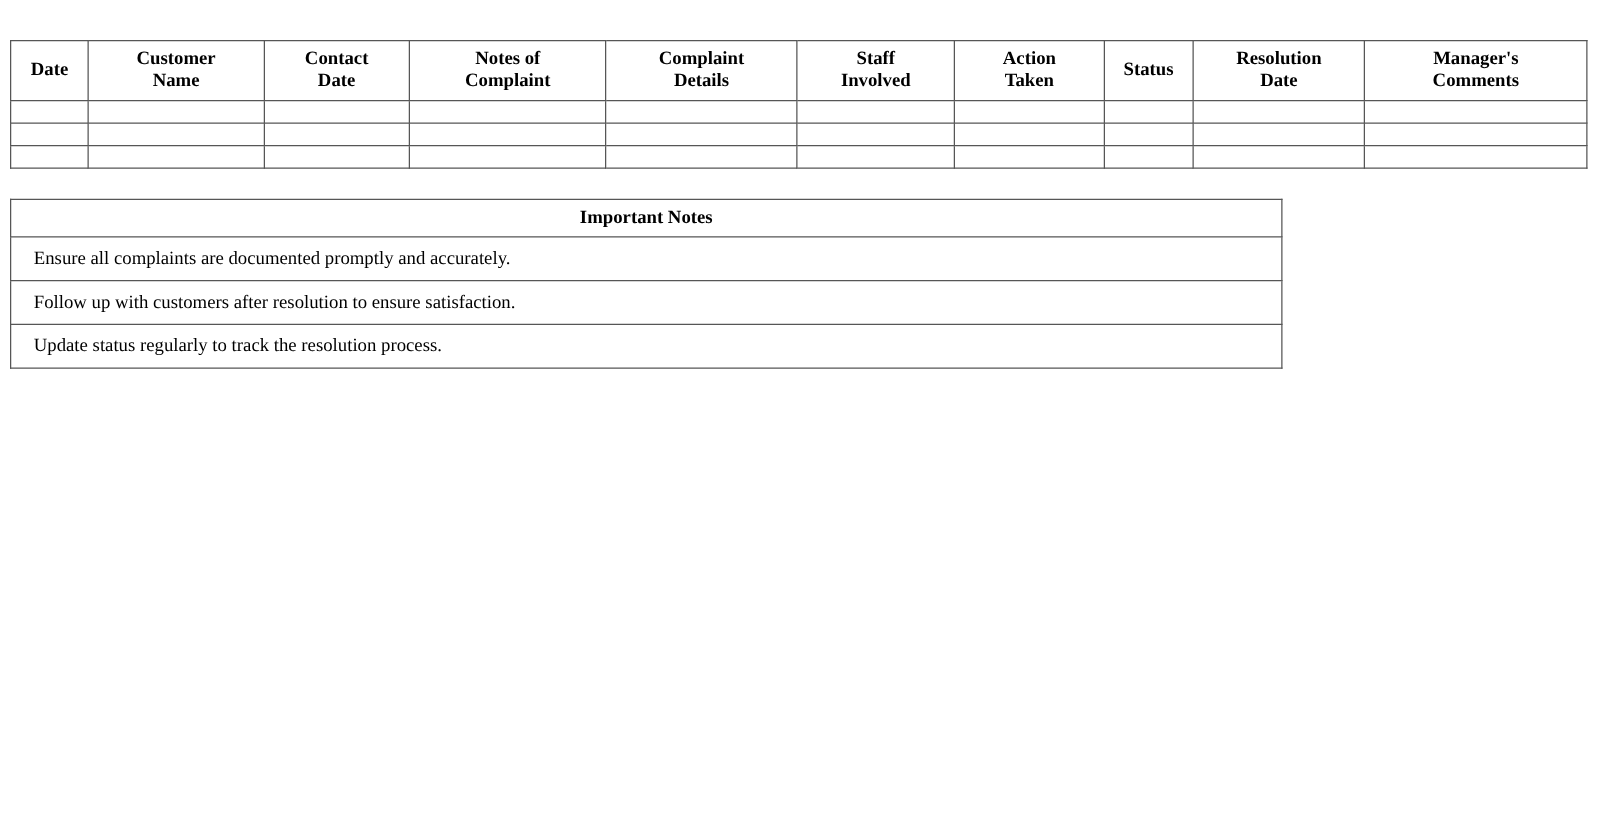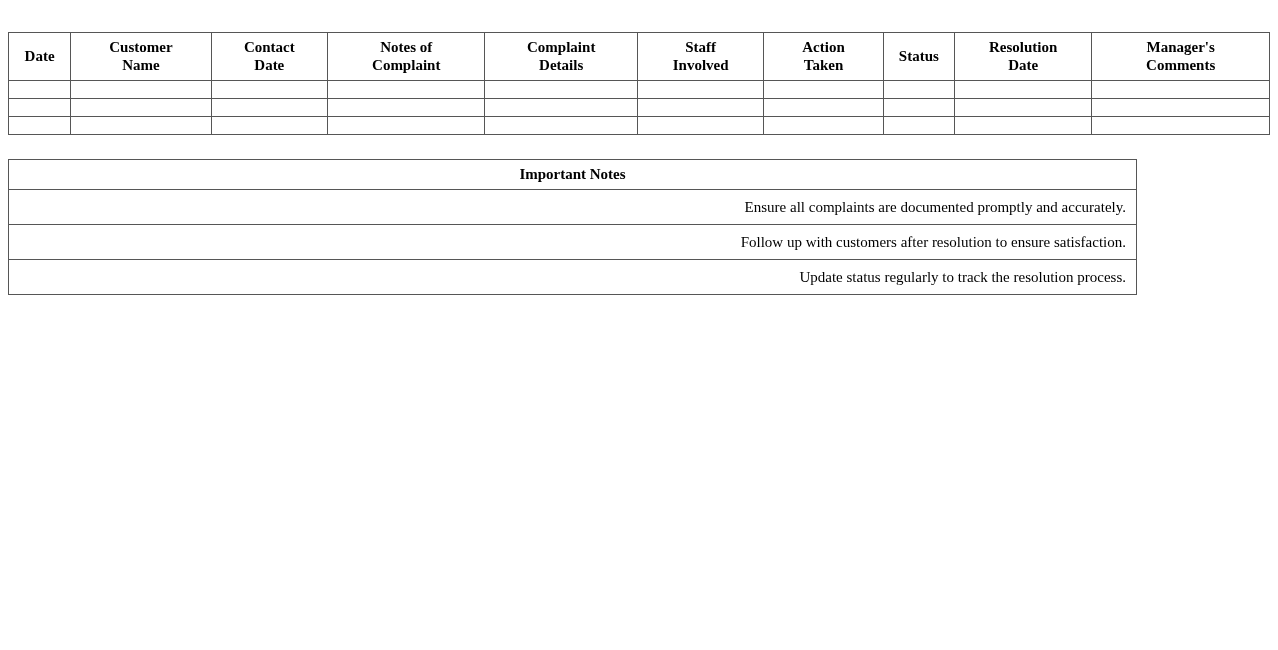--- a/index.html
+++ b/index.html
@@ -38,35 +38,35 @@
     vertical-align: middle;
     padding: 6px 2px;
   }
   .complaint-table td.empty-cell {
     height: 17px;
   }
   .notes-wrap {
     margin-top: 17px;
   }
   .notes-table {
-    width: 1129px;
+    width: 1018px;
     font-family: Liberation Serif, serif;
   }
   .notes-table th,
   .notes-table td {
     border: 1px solid #565656;
   }
   .notes-table th {
     font-weight: bold;
     font-size: 15px;
     text-align: center;
     padding: 6px 4px;
   }
   .notes-table td {
-    text-align: right;
+    text-align: left;
     padding: 8px 10px 8px 18px;
     font-size: 15px;
     line-height: 1.2;
   }
   .hdr-line { display: block; }
 </style>
 </head>
 <body>
 
 <div class="page">

